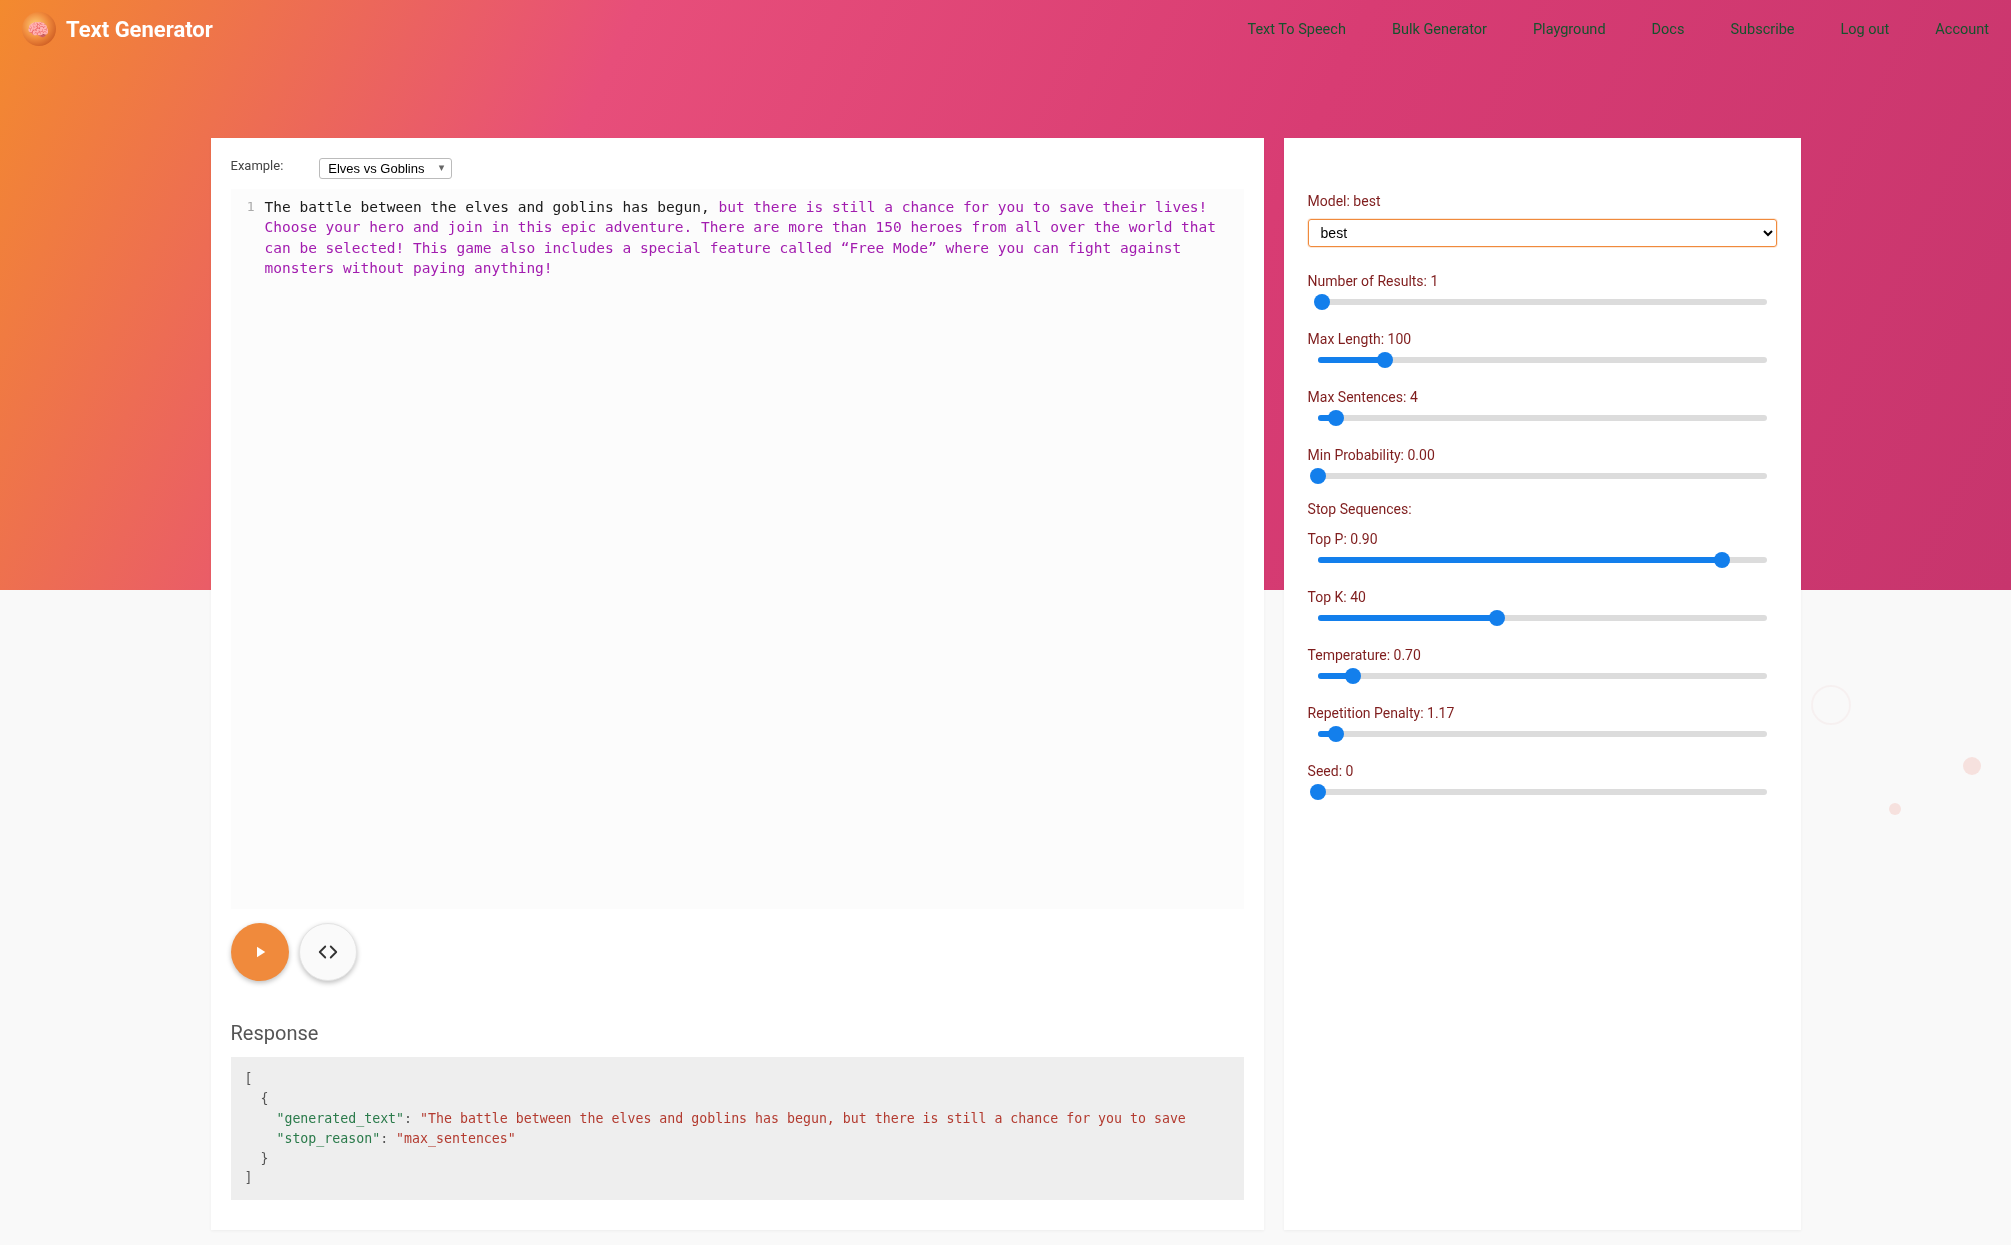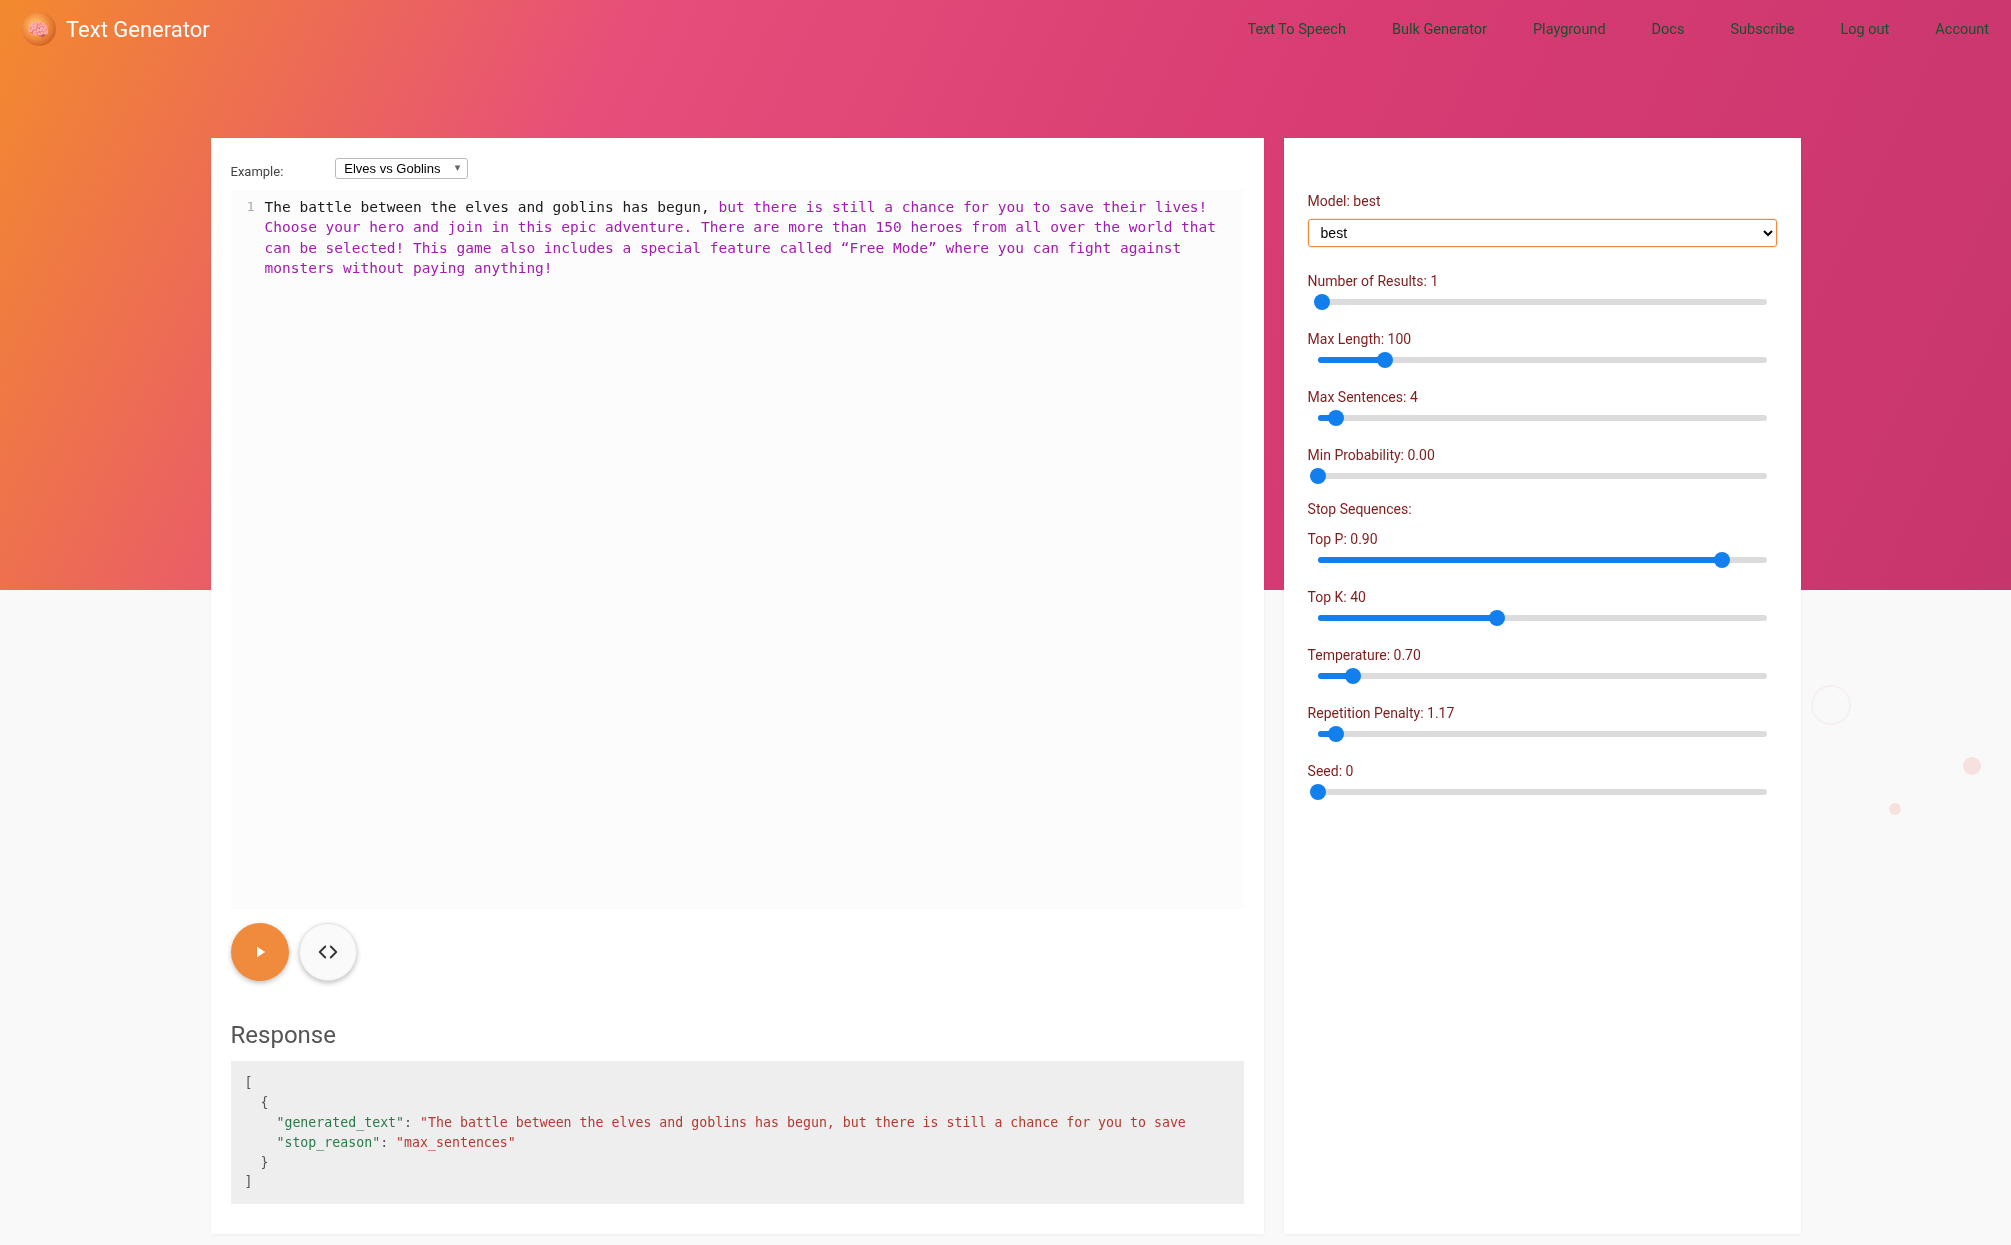--- a/index.html
+++ b/index.html
@@ -29,38 +29,38 @@
     color: #fff;
   }
   .brand { display: flex; align-items: center; gap: 10px; }
   .brand-logo {
     width: 34px; height: 34px;
     border-radius: 50%;
     background: radial-gradient(circle at 40% 40%, #ffd27a, #f08a3c 45%, #cc5a22 80%);
     display: flex; align-items: center; justify-content: center;
     font-size: 18px;
   }
-  .brand-title { font-size: 22px; font-weight: 400; }
+  .brand-title { font-size: 22px; font-weight: 700; }
   .nav { margin-left: auto; display: flex; gap: 46px; font-size: 14.5px; }
   .nav a { color: #14532d; text-decoration: none; cursor: pointer; }
   .content-wrap {
     position: relative;
     z-index: 5;
     display: flex;
     gap: 20px;
     margin: 80px auto 0;
     width: 1590px;
   }
   .left-panel {
     background: #fff;
     width: 1060px;
     padding: 20px 0 30px 0;
     box-shadow: 0 1px 3px rgba(0,0,0,0.05);
   }
-  .example-row { display: flex; align-items: flex-end; gap: 16px; padding: 0 20px 10px; font-size: 13px; color: #444; }
+  .example-row { display: flex; align-items: flex-start; gap: 0; padding: 0 20px 10px; font-size: 13px; color: #444; }
   .example-select {
     font-size: 13px;
     padding: 2px 26px 2px 8px;
     border: 1px solid #bbb;
     border-radius: 3px;
     background: #fff;
     appearance: none;
     position: relative;
     margin-left: 36px;
   }
@@ -102,21 +102,21 @@
     display: flex; align-items: center; justify-content: center;
     cursor: pointer;
     box-shadow: 0 2px 5px rgba(0,0,0,0.25);
   }
   .play-btn { background: #f08a3c; color: #fff; }
   .play-btn svg { width: 18px; height: 18px; }
   .code-btn { background: #fafafa; color: #333; border: 1px solid #e4e4e4; }
   .code-btn svg { width: 22px; height: 22px; }
   .response-heading {
     padding: 40px 20px 12px;
-    font-size: 24px;
+    font-size: 20px;
     font-weight: 400;
     color: #555;
   }
   .response-block {
     margin: 0 20px;
     background: #eeeeee;
     padding: 12px 14px;
     font-family: ui-monospace, SFMono-Regular, Menlo, Consolas, monospace;
     font-size: 13.25px;
     line-height: 1.5;

